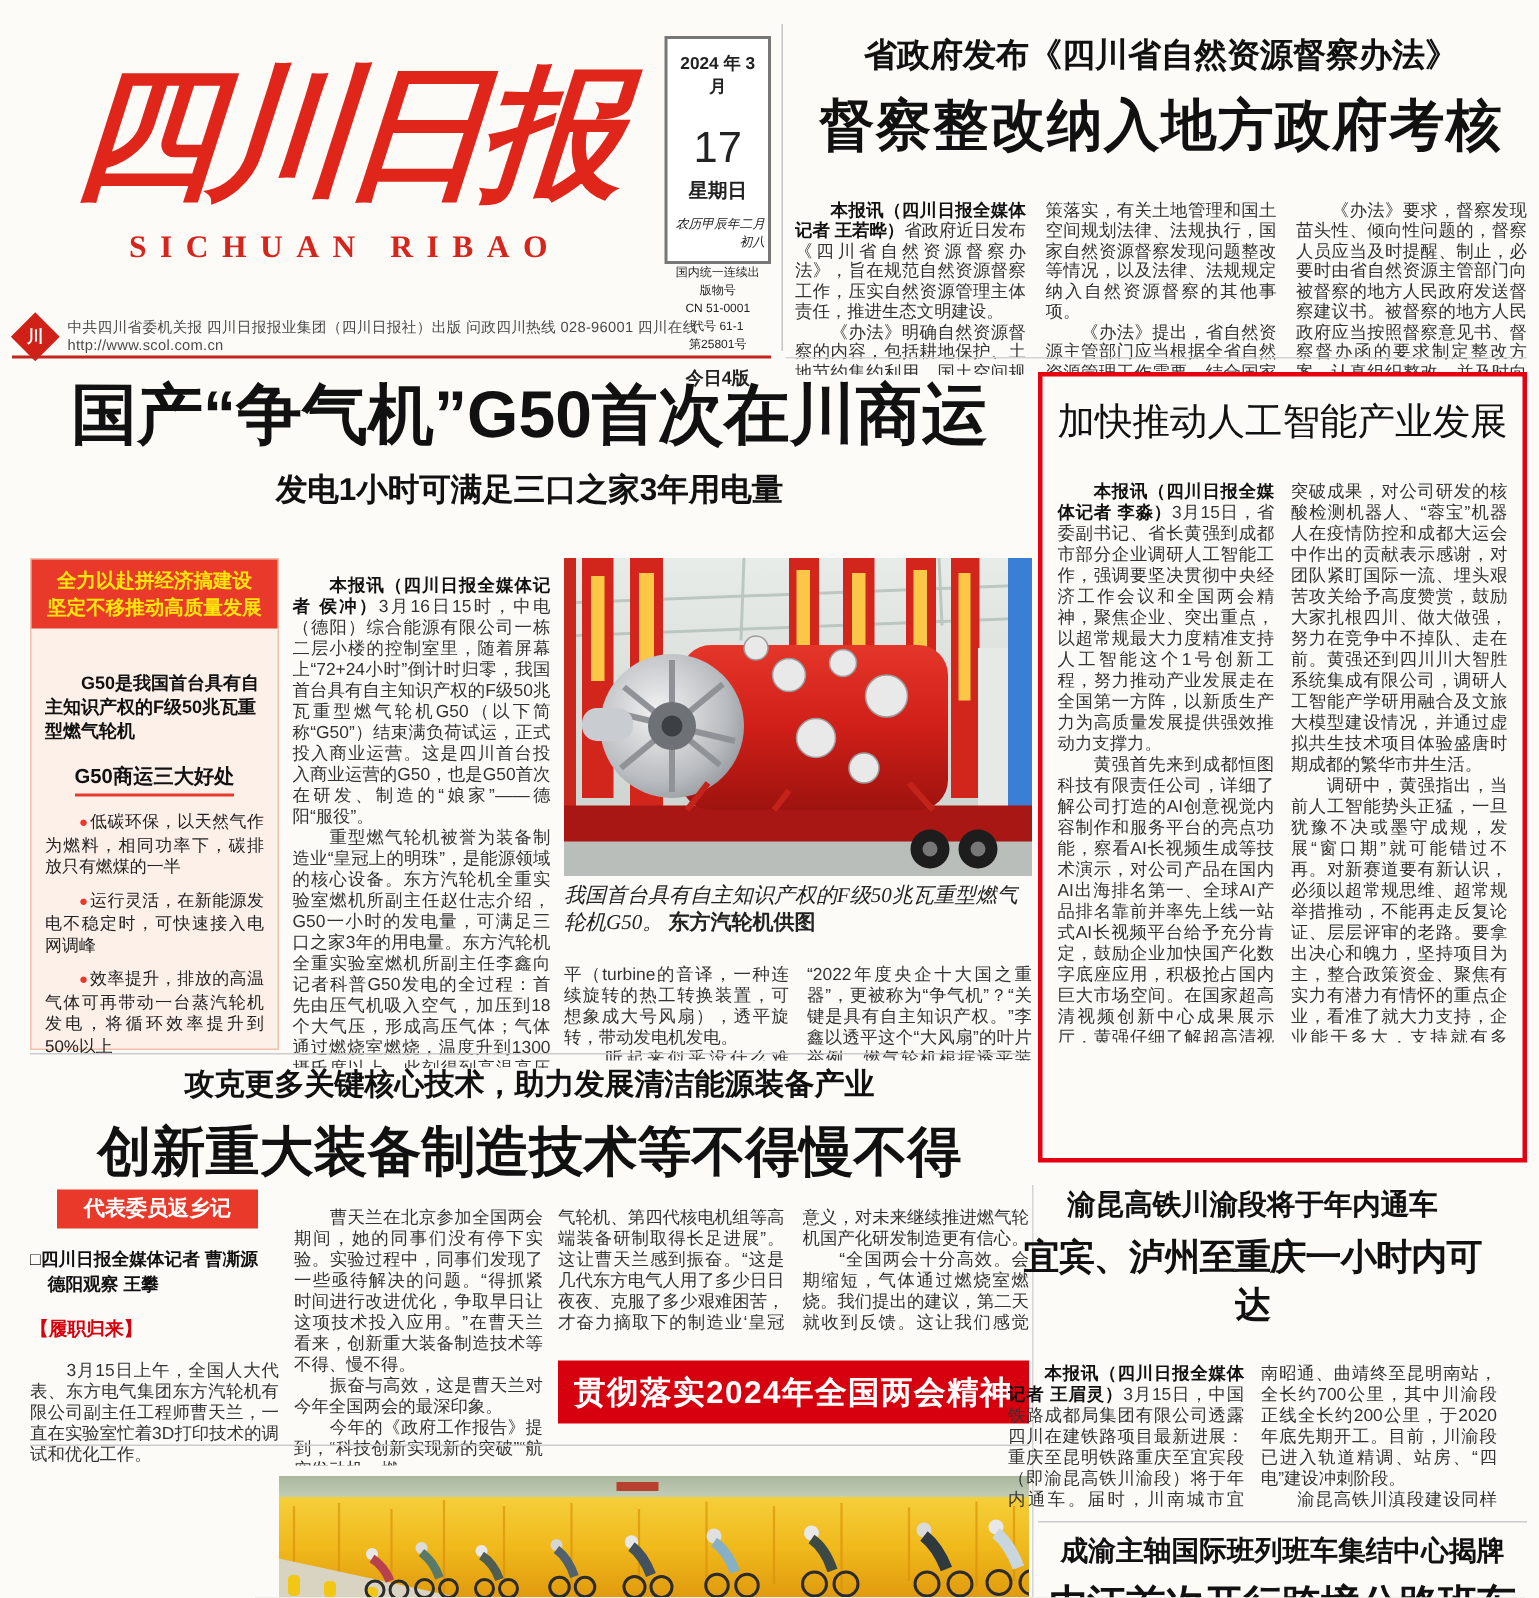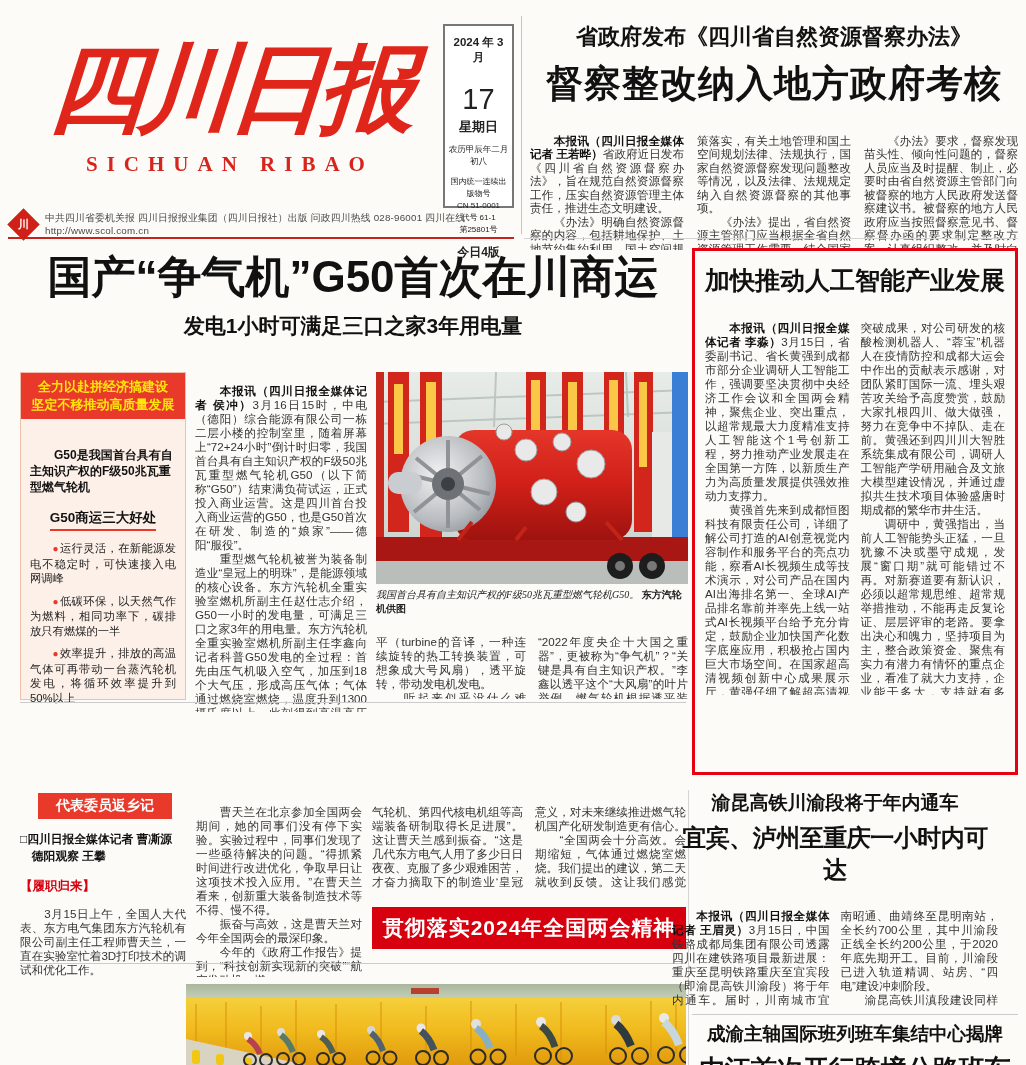--- a/index.html
+++ b/index.html
@@ -4,26 +4,26 @@
 <style>
   html,body{margin:0;padding:0;background:#e8e6e0;}
   .page{position:relative;width:1026px;height:1065px;background:#fcfbf7;overflow:hidden;
         font-family:"Liberation Sans",sans-serif;color:#222;}
   
   .masthead{position:absolute;left:26px;top:30px;width:408px;text-align:center;}
   .mh-title{font-family:"Liberation Serif",serif;font-weight:bold;font-style:italic;
             font-size:96px;line-height:1.25;color:#e0251b;letter-spacing:-6px;transform:skewX(-4deg);}
   .mh-sub{font-family:"Liberation Serif",serif;font-weight:bold;font-size:21px;color:#d6251d;
           letter-spacing:9px;margin-top:2px;}
-  .datebox{position:absolute;left:443px;top:24px;width:71px;height:184px;border:2px solid #777;
+  .datebox{position:absolute;left:443px;top:24px;width:71px;height:152px;border:2px solid #777;
            box-sizing:border-box;text-align:center;padding:9px 2px;background:#fff;}
   .db-ym{font-size:11.5px;font-weight:bold;}
   .db-day{font-size:29px;margin-top:18px;}
   .db-week{font-size:13px;font-weight:bold;margin-top:2px;}
-  .db-lunar{font-family:"Liberation Serif",serif;font-size:8.5px;margin-top:8px;}
+  .db-lunar{font-family:"Liberation Serif",serif;font-style:italic;font-size:8.5px;margin-top:8px;text-align:right;}
   .db-pub{font-size:8px;margin-top:8px;line-height:12px;}
   .db-pages{font-size:12px;font-weight:bold;margin-top:8px;}
   .hdr-vline{position:absolute;left:521px;top:16px;width:1px;height:218px;background:#c5c5c5;}
   .top-article{position:absolute;left:530px;top:22px;width:488px;}
   .kicker{font-weight:bold;text-align:center;color:#111;}
   .top-article .kicker{font-size:22px;}
   .top-article .headline{font-size:37px;font-weight:900;text-align:center;margin-top:7px;letter-spacing:1px;color:#111;}
   .cols{display:flex;margin-top:13px;}
   .bt{font-size:11.6px;line-height:14px;text-align:justify;color:#333;white-space:pre-line;overflow:hidden;}
   .top-article .bt{height:116px;line-height:13.5px;}
@@ -49,21 +49,21 @@
   .ib-intro{font-weight:bold;font-size:12px;line-height:16px;text-indent:2em;color:#111;}
   .ib-subhead{font-size:13.5px;font-weight:bold;color:#111;display:table;margin:14px auto 10px;
               border-bottom:2px solid #e8392a;padding-bottom:2px;}
   .ib-list{list-style:none;margin:0;padding:0;}
   .ib-list li{font-size:11.3px;line-height:14.5px;text-indent:2em;margin-bottom:8px;text-align:justify;}
   .dot{color:#e8392a;font-size:10px;margin-right:1px;}
   .g50-col1{width:172px;flex:none;margin-left:9px;height:328px;}
   .g50-right{flex:1;margin-left:9px;}
   .photo{position:relative;overflow:hidden;background:#dfe5e2;}
   .photo-turbine{width:100%;height:212px;}
-  .caption{margin-top:4px;font-size:10px;font-family:"Liberation Serif",serif;font-style:italic;color:#222;}
+  .caption{margin-top:4px;font-size:14px;font-family:"Liberation Serif",serif;font-style:italic;color:#222;}
   .credit{font-style:normal;font-weight:bold;font-family:"Liberation Sans",sans-serif;}
   .g50-cols2{display:flex;margin-top:7px;height:88px;}
   .g50-cols2 .col{flex:1;}
   .g50-cols2 .col + .col{margin-left:12px;}
   .hline{position:absolute;background:#ccc;height:1px;}
   
   .dep-head{position:absolute;left:20px;top:709px;width:666px;text-align:center;}
   .dep-kicker{font-size:20px;font-weight:bold;color:#111;}
   .dep-h1{font-size:36px;font-weight:900;margin-top:8px;color:#111;}
   .dep-cols{position:absolute;left:20px;top:793px;width:666px;height:172px;display:flex;}
@@ -79,21 +79,21 @@
   .dep-cd .col + .col{margin-left:12px;}
   .banner{margin-top:7px;background:#d7000f;color:#fff;font-size:21px;font-weight:900;
           text-align:center;padding:7px 0;letter-spacing:1px;}
   
   .photo-field{position:absolute;left:186px;top:984px;width:500px;height:81px;}
   
   .red-box{position:absolute;left:692px;top:248px;width:326px;height:527px;border:3px solid #e60012;
            box-sizing:border-box;background:#fcfbf7;padding:10px 10px 8px;}
   .rb-kicker{font-size:18px;font-weight:bold;text-align:center;margin-top:4px;color:#111;}
   .rb-h1{font-size:28px;font-weight:900;text-align:center;margin-top:6px;color:#111;}
-  .rb-h2{font-size:25px;font-weight:700;text-align:left;margin-top:3px;color:#111;}
+  .rb-h2{font-size:25px;font-weight:400;text-align:left;margin-top:3px;color:#111;}
   .rb-cols{display:flex;margin-top:12px;height:398px;}
   .rb-cols .col{flex:1;}
   .rb-cols .col + .col{margin-left:11px;}
   .vline2{position:absolute;left:688px;top:790px;width:1px;height:275px;background:#d4d4d4;}
   .yukun{position:absolute;left:672px;top:790px;width:326px;}
   .yk-kicker{font-size:19px;font-weight:bold;text-align:center;color:#111;}
   .yk-h1{font-size:24px;font-weight:900;text-align:center;margin-top:6px;letter-spacing:-0.5px;color:#111;}
   .yk-cols{display:flex;margin-top:11px;height:122px;}
   .yk-cols .col{flex:1;}
   .yk-cols .col + .col{margin-left:11px;}
@@ -157,22 +157,22 @@
 
     <aside class="infobox">
       <div class="infobox-head">
         <div>全力以赴拼经济搞建设</div>
         <div>坚定不移推动高质量发展</div>
       </div>
       <div class="infobox-body">
         <p class="ib-intro">G50是我国首台具有自主知识产权的F级50兆瓦重型燃气轮机</p>
         <div class="ib-subhead">G50商运三大好处</div>
         <ul class="ib-list">
+          <li><span class="dot">●</span><span>低碳环保，以天然气作为燃料，相同功率下，碳排放只有燃煤的一半</span></li>
           <li><span class="dot">●</span><span>运行灵活，在新能源发电不稳定时，可快速接入电网调峰</span></li>
-          <li><span class="dot">●</span><span>低碳环保，以天然气作为燃料，相同功率下，碳排放只有燃煤的一半</span></li>
           <li><span class="dot">●</span><span>效率提升，排放的高温气体可再带动一台蒸汽轮机发电，将循环效率提升到50%以上</span></li>
         </ul>
       </div>
     </aside>
 
     <p class="bt g50-col1"><b class="lead">　　本报讯（四川日报全媒体记者 侯冲）</b><span>3月16日15时，中电（德阳）综合能源有限公司一栋二层小楼的控制室里，随着屏幕上“72+24小时”倒计时归零，我国首台具有自主知识产权的F级50兆瓦重型燃气轮机G50（以下简称“G50”）结束满负荷试运，正式投入商业运营。这是四川首台投入商业运营的G50，也是G50首次在研发、制造的“娘家”——德阳“服役”。
 　　重型燃气轮机被誉为装备制造业“皇冠上的明珠”，是能源领域的核心设备。东方汽轮机全重实验室燃机所副主任赵仕志介绍，G50一小时的发电量，可满足三口之家3年的用电量。东方汽轮机全重实验室燃机所副主任李鑫向记者科普G50发电的全过程：首先由压气机吸入空气，加压到18个大气压，形成高压气体；气体通过燃烧室燃烧，温度升到1300摄氏度以上，此刻得到高温高压气体，这些气体是热能转化为机械能的“主力军”；随后，它们被推进透</span></p>
 
     <div class="g50-right">
 
@@ -262,20 +262,24 @@
       <div class="g50-cols2">
         <p class="bt col">平（turbine的音译，一种连续旋转的热工转换装置，可想象成大号风扇），透平旋转，带动发电机发电。
 　　听起来似乎没什么难度，那为何G50被予以如此大的关注，不仅获评</p>
         <p class="bt col">“2022年度央企十大国之重器”，更被称为“争气机”？“关键是具有自主知识产权。”李鑫以透平这个“大风扇”的叶片举例，燃气轮机根据透平装置入口温度分不同级别，（下转03版）</p>
       </div>
     </div>
   </div>
 
   <div class="hline" style="left:20px;top:702px;width:666px;"></div>
 
+  <div class="dep-head">
+    <div class="dep-kicker">攻克更多关键核心技术，助力发展清洁能源装备产业</div>
+    <div class="dep-h1">创新重大装备制造技术等不得慢不得</div>
+  </div>
 
   <div class="dep-cols">
     <div class="dep-colA">
       <div class="tag">代表委员返乡记</div>
       <div class="byline">□四川日报全媒体记者 曹凘源
 　德阳观察 王攀</div>
       <div class="ret">【履职归来】</div>
       <p class="bt" style="height:70px;">　　3月15日上午，全国人大代表、东方电气集团东方汽轮机有限公司副主任工程师曹天兰，一直在实验室忙着3D打印技术的调试和优化工作。</p>
     </div>
     <p class="bt dep-colB">　　曹天兰在北京参加全国两会期间，她的同事们没有停下实验。实验过程中，同事们发现了一些亟待解决的问题。“得抓紧时间进行改进优化，争取早日让这项技术投入应用。”在曹天兰看来，创新重大装备制造技术等不得、慢不得。

